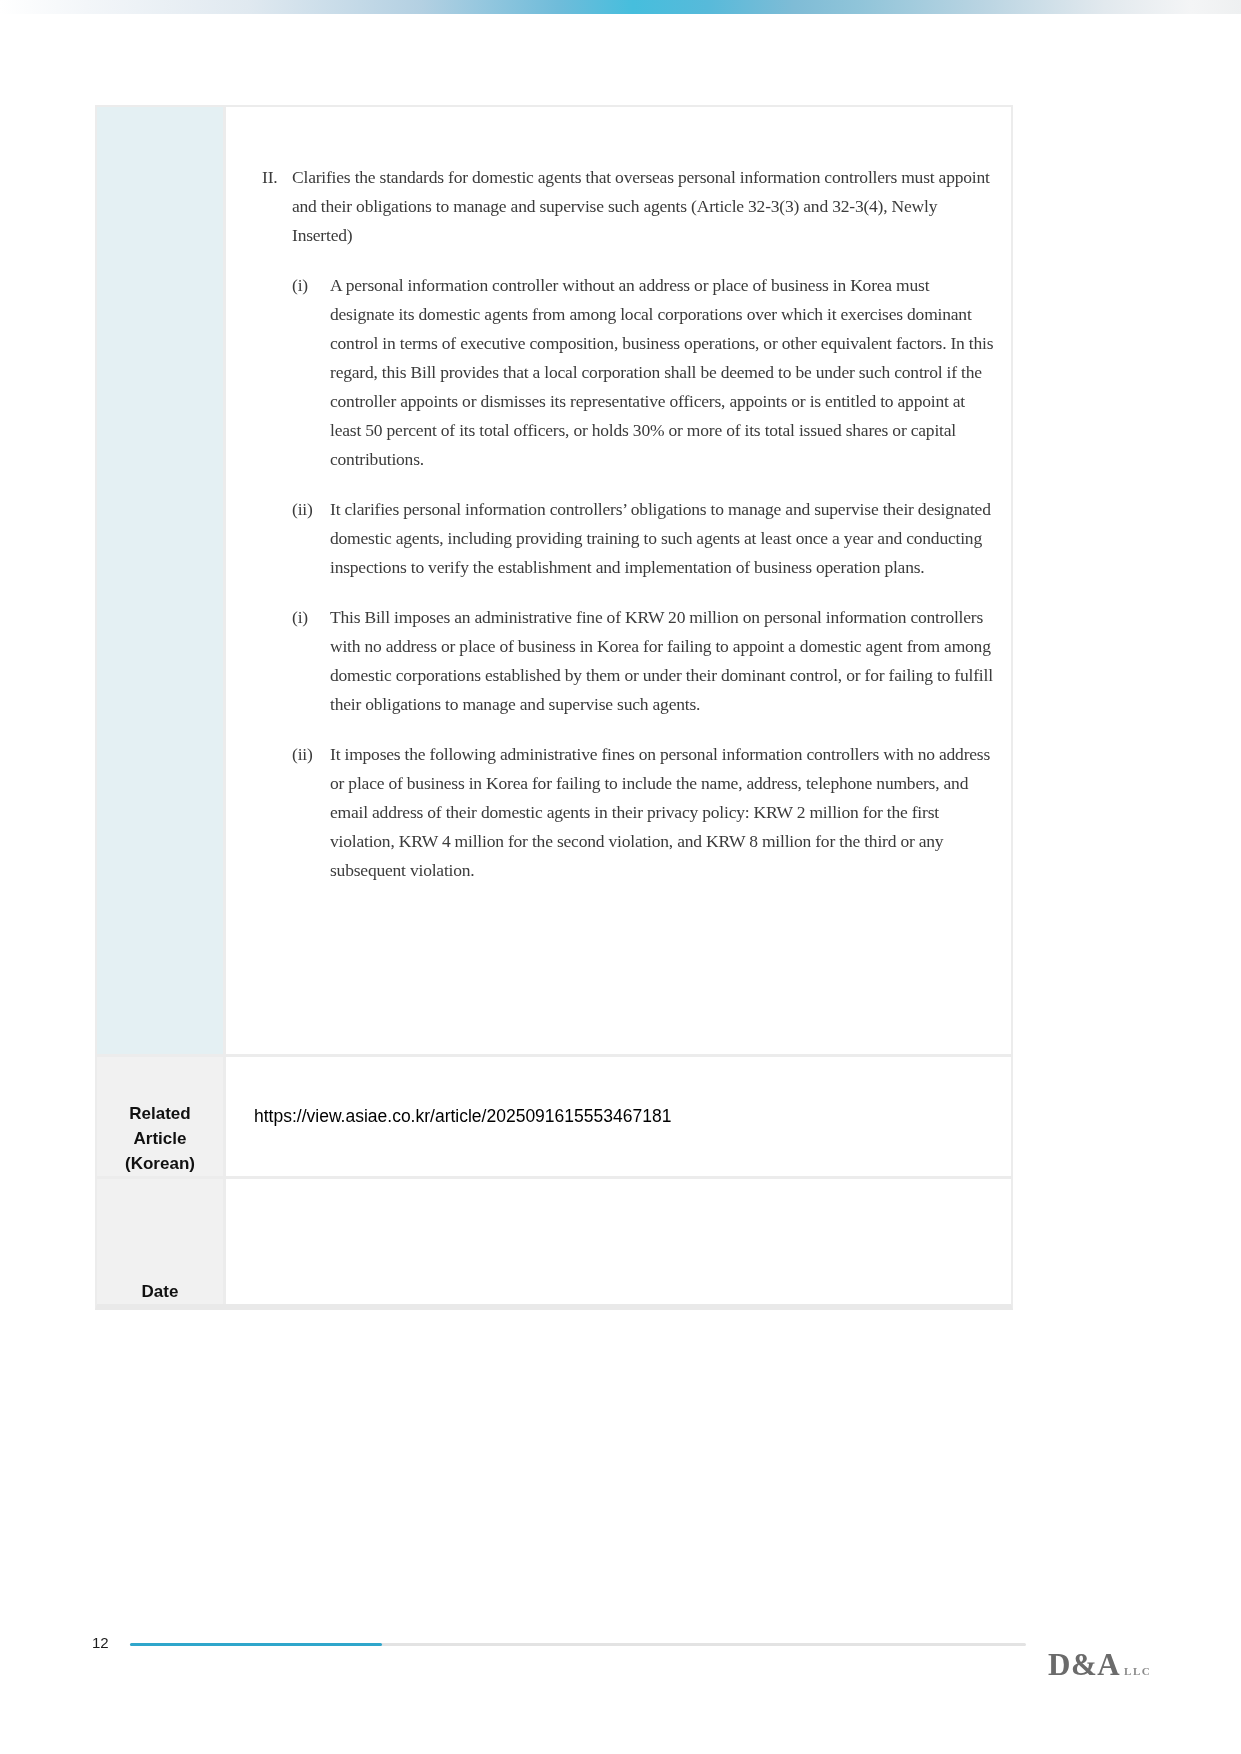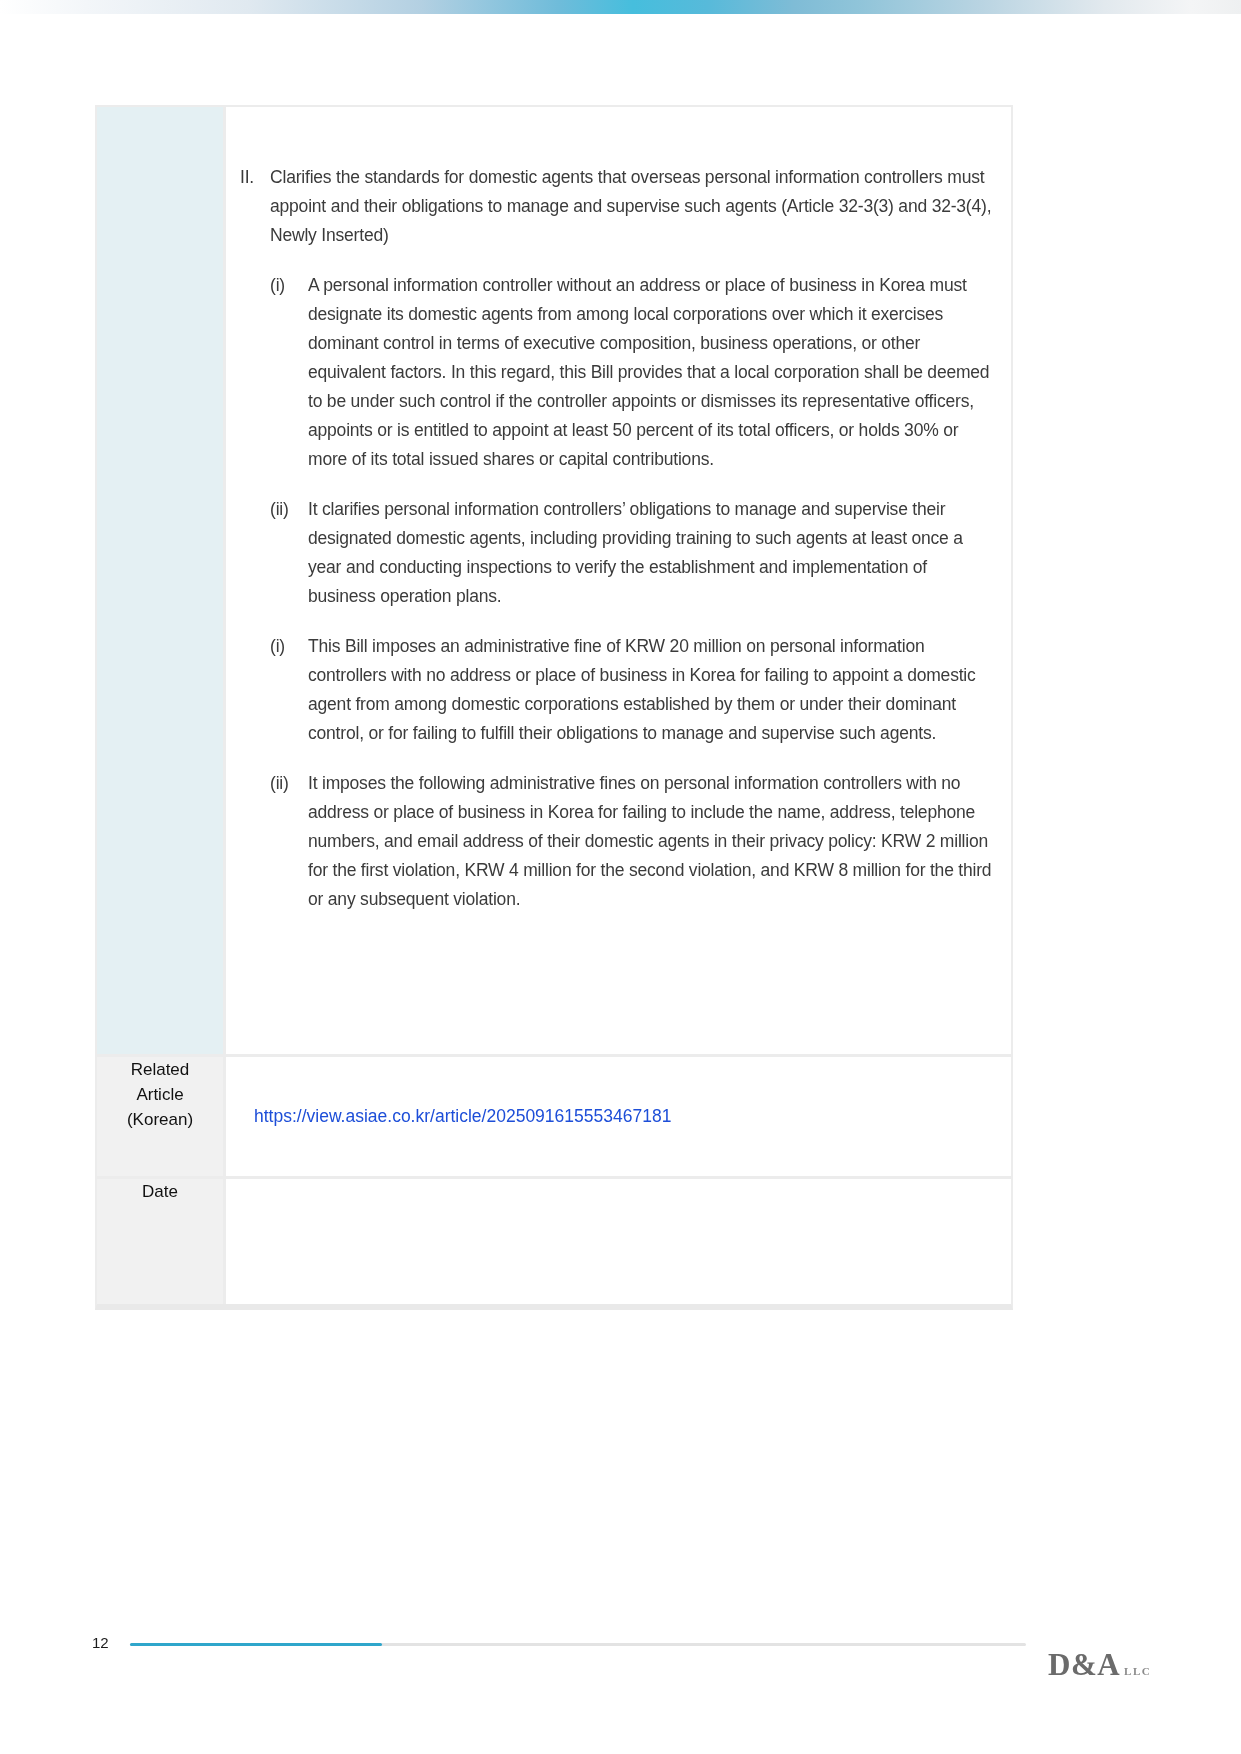--- a/index.html
+++ b/index.html
@@ -18,50 +18,50 @@
   
   .tbl {
     position:absolute; left:95px; top:105px; width:918px;
     border:2px solid #ececec; border-bottom:6px solid #e9e9e9;
     box-sizing:border-box; background:#ffffff;
   }
   .row { display:flex; border-top:3px solid #ececec; }
   .row:first-child { border-top:none; }
   .cell-label {
     flex:0 0 129px; width:129px; border-right:3px solid #ececec;
-    display:flex; align-items:flex-start; justify-content:center;
+    display:flex; align-items:flex-end; justify-content:center;
     text-align:center; box-sizing:border-box;
-    font-size:17px; font-weight:400; color:#111111; line-height:25px;
+    font-size:17px; font-weight:700; color:#111111; line-height:25px;
   }
   .cell-label .lbl { max-width:92px; }
   .row-main  .cell-label { background:#e4f0f3; }
   .row-meta  .cell-label { background:#f1f1f1; }
   .cell-content { flex:1; background:#ffffff; box-sizing:border-box; }
 
   
   .row-main { height:947px; overflow:hidden; }
-  .row-main .cell-content { padding:56px 14px 0 14px; }
+  .row-main .cell-content { padding:56px 14px 0 36px;font-family:Liberation Serif, serif; }
   .item {
     display:flex; margin-top:21px;
     font-size:17.5px; line-height:29px; letter-spacing:-0.2px; color:#3b3b3b;
   }
   .item:first-child { margin-top:0; }
   .item .marker { flex:0 0 30px; }
   .item.sub { margin-left:30px; }
   .item.sub .marker { flex:0 0 38px; }
   .item .itext { flex:1; }
 
   
   .row-related { height:119px; }
   .row-date    { height:125px;gap:40px; }
   .row-meta .cell-content {
     display:flex; flex-direction:column; justify-content:center;
     padding-left:28px; font-size:17.5px; color:#1f1f1f; line-height:31px;
   }
-  .url-link { color:#1d4ed8; text-decoration:none; }
+  .url-link { color:#000000; text-decoration:none; }
 
   
   .page-number {
     position:absolute; left:92px; top:1634px;
     font-size:15px; color:#1c1c1c;
   }
   .footer-rule {
     position:absolute; left:130px; top:1643px; width:896px; height:3px;
     background:#e3e3e3; border-radius:2px;
   }

